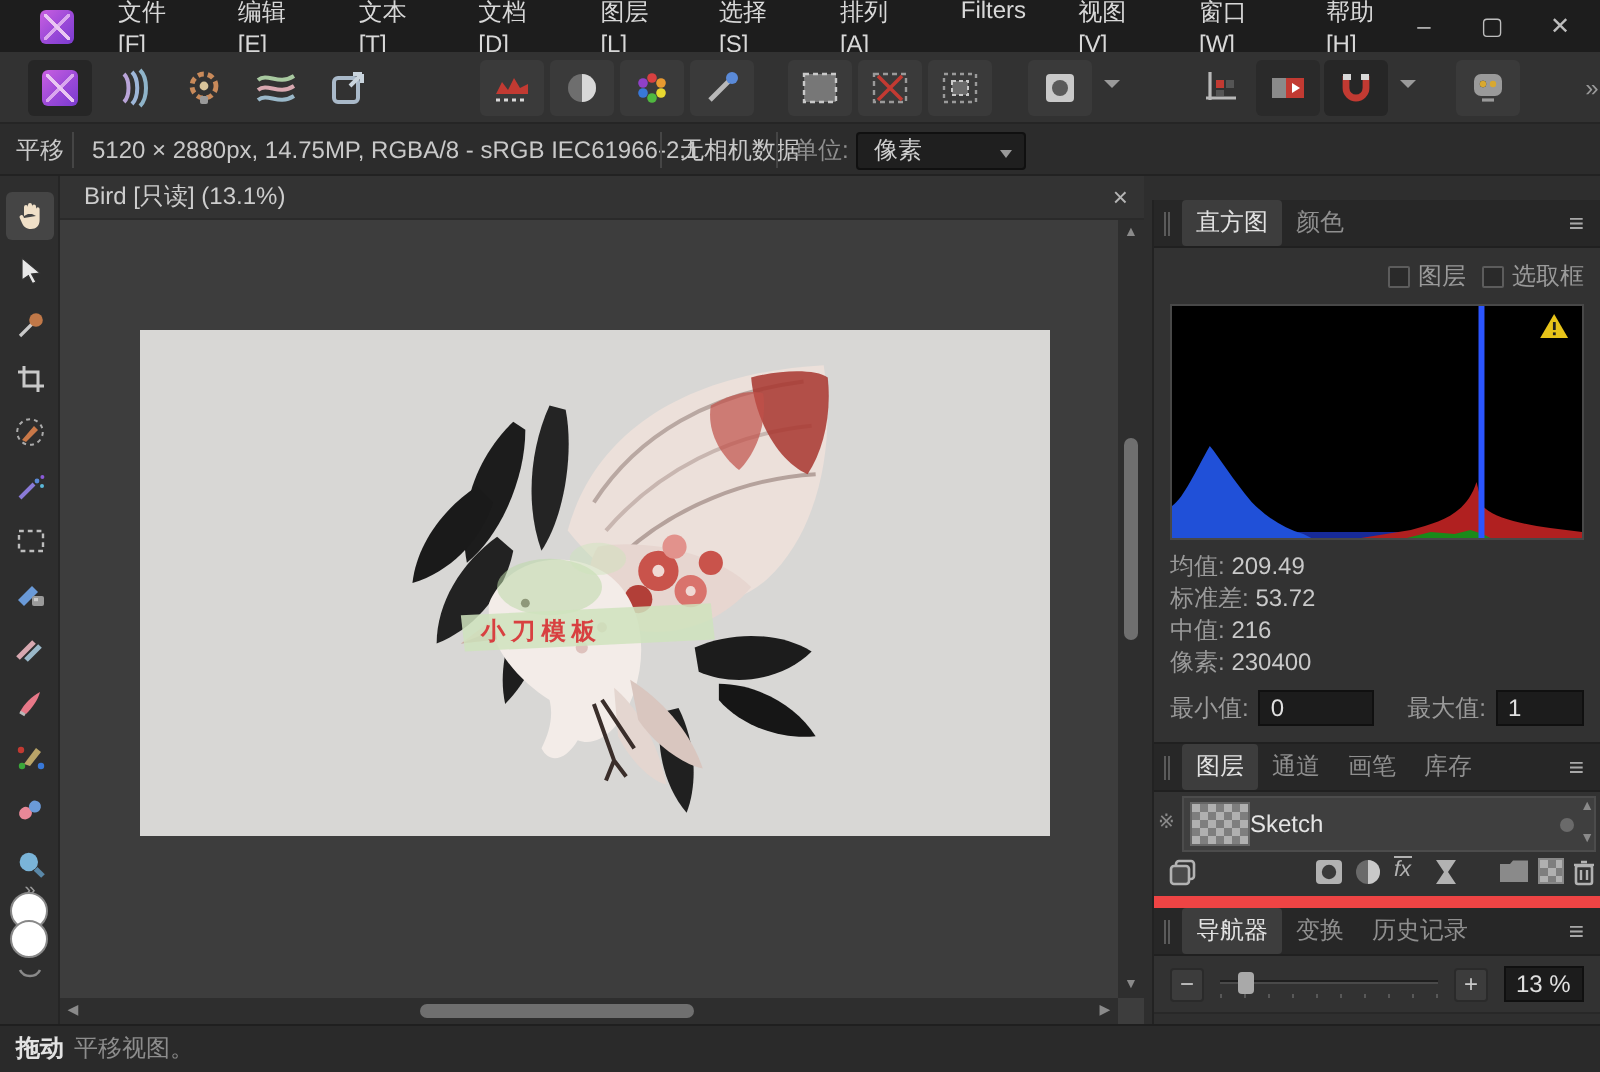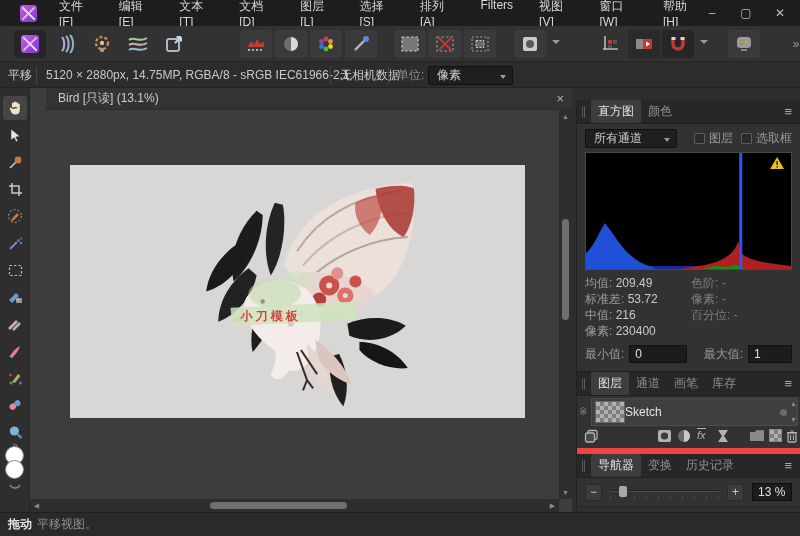--- a/index.html
+++ b/index.html
@@ -40,21 +40,21 @@
 
   
   .tools { position:absolute; left:0; top:0; bottom:0; width:30px; background:#2e2e2e; border-right:1px solid #252525; }
   .tool { position:absolute; left:3px; width:24px; height:24px; border-radius:3px; display:flex; align-items:center; justify-content:center; }
   .tool.active { background:#454545; }
   .swatches { position:absolute; left:3px; top:356px; width:24px; height:44px; }
   .swatch { position:absolute; width:19px; height:19px; border-radius:50%; background:#fff; border:1px solid #888; }
 
   
   .docarea { position:absolute; left:30px; right:228px; top:0; bottom:0; background:#3d3d3d; }
-  .tabbar { position:absolute; top:0; left:16px; right:0; height:22px; background:#333; border-bottom:1px solid #2a2a2a; display:flex; align-items:center; color:#cdcdcd; }
+  .tabbar { position:absolute; top:0; left:0; right:0; height:22px; background:#333; border-bottom:1px solid #2a2a2a; display:flex; align-items:center; color:#cdcdcd; }
   .tabbar .tabtitle { margin-left:12px; }
   .tabbar .tabclose { margin-left:auto; margin-right:8px; color:#b5b5b5; font-size:13px; }
   .canvas { position:absolute; top:22px; left:0; right:13px; bottom:13px; background:#3d3d3d; overflow:hidden; }
   .artboard { position:absolute; left:40px; top:55px; width:455px; height:253px; background:#d8d7d5; }
   .bird { position:absolute; left:108px; top:6px; width:252px; height:240px; }
 
   .vscroll { position:absolute; top:22px; right:0; bottom:13px; width:13px; background:#2e2e2e; }
   .vscroll .thumb { position:absolute; left:3px; width:7px; top:28%; height:26%; background:#6f6f6f; border-radius:4px; }
   .hscroll { position:absolute; left:0; right:13px; bottom:0; height:13px; background:#2e2e2e; }
   .hscroll .thumb { position:absolute; top:3px; height:7px; left:34%; width:26%; background:#6f6f6f; border-radius:4px; }
@@ -431,23 +431,20 @@
     <div class="panels">
 
       <div>
         <div class="phead">
           <span class="drag"></span>
           <span class="ptab active">直方图</span>
           <span class="ptab">颜色</span>
           <span class="pmenu">≡</span>
         </div>
         <div class="hg-controls">
-          <span class="cb-select" style="width:92px">
-              <span>所有通道</span>
-            </span>
           <span style="margin-left:auto;display:flex;align-items:center">
             <span class="checkbox"></span>
             <span>图层</span>
             <span class="checkbox" style="margin-left:8px"></span>
             <span>选取框</span>
           </span>
         </div>
         <div class="hg-box">
           <svg width="100%" height="100%" viewBox="0 0 206 116" preserveAspectRatio="none">
             <rect x="0" y="113" width="206" height="3" fill="#1a2fa8" opacity="0.9"></rect>
@@ -460,25 +457,20 @@
               <rect x="191.4" y="8" width="1.4" height="4" fill="#222"></rect>
               <rect x="191.4" y="13.2" width="1.4" height="1.4" fill="#222"></rect>
             </g>
           </svg>
         </div>
         <div class="hg-stats">
           <div><span>均值:</span> <b>209.49</b></div>
           <div><span>标准差:</span> <b>53.72</b></div>
           <div><span>中值:</span> <b>216</b></div>
           <div><span>像素:</span> <b>230400</b></div>
-          <div class="statcol2">
-            <div>色阶: -</div>
-            <div>像素: -</div>
-            <div>百分位: -</div>
-          </div>
         </div>
         <div class="minmax">
           <span>最小值:</span>
           <input class="numbox" style="margin-left: 5px;" value="0">
           <span style="margin-left:auto">最大值:</span>
           <input class="numbox" style="margin-left: 5px; width: 44px;" value="1">
         </div>
         <div style="height:8px"></div>
       </div>
 

